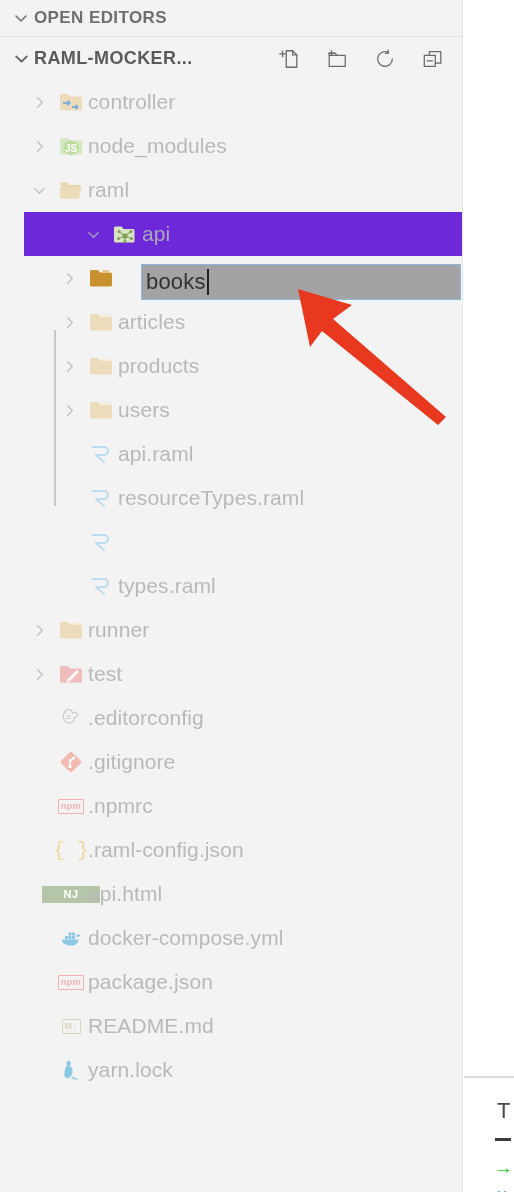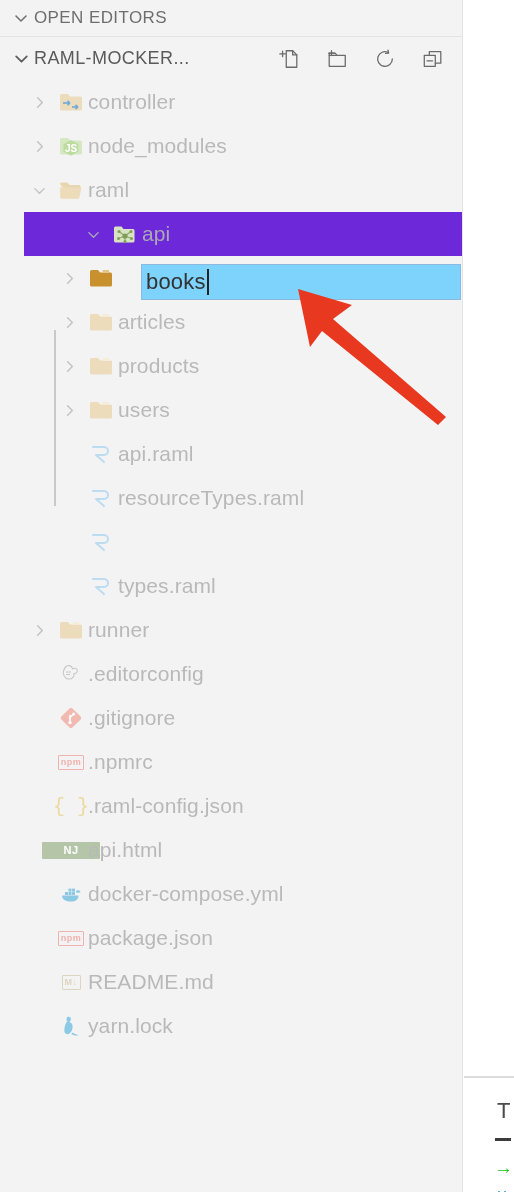--- a/index.html
+++ b/index.html
@@ -23,21 +23,21 @@
   
   .sect-header {
     position: relative;
     height: 36px;
     display: flex; align-items: center;
     padding-left: 8px;
     background: #f3f3f3;
   }
   .sect-header.second { height: 44px; border-top: 1px solid #e3e3e3; }
   .sect-title {
-    font-size: 17px; font-weight: normal; letter-spacing: .4px;
+    font-size: 17px; font-weight: bold; letter-spacing: .4px;
     color: #6e6e6e; white-space: nowrap; text-align: center;
   }
   .sect-header.second .sect-title { font-size: 18px; color: #5a5a5a; }
 
   .twisty { width: 26px; display: flex; align-items: center; justify-content: center; flex: none; }
   .twisty svg { display: block; }
 
   .header-actions {
     position: absolute; right: 18px; top: 50%; transform: translateY(-50%);
     display: flex; align-items: center; gap: 26px;
@@ -72,21 +72,21 @@
     left: 54px; top: 250px;
     width: 2px; height: 176px;
     background: #c9c9c9;
   }
 
   
   .rename-row { position: relative; }
   .rename-input {
     position: absolute; left: 141px; top: 8px;
     width: 320px; height: 36px;
-    background: #7dd3fc;
+    background: #a3a3a3;
     border: 1px solid #8cb9e0;
     display: flex; align-items: center;
     padding-left: 4px;
   }
   .rename-text {
     font-size: 22px; color: #333333; letter-spacing: .2px;
     font-family: "Liberation Sans", sans-serif;
   }
   .caret {
     display: inline-block; width: 2px; height: 26px; background: #222222;
@@ -390,20 +390,35 @@
         </span>
         <span class="ficon">
           <svg width="24" height="22" viewBox="0 0 24 22">
             <path d="M1 4.5 A1.5 1.5 0 0 1 2.5 3 H9 L11 5.5 H21.5 A1.5 1.5 0 0 1 23 7 V18 A1.5 1.5 0 0 1 21.5 19.5 H2.5 A1.5 1.5 0 0 1 1 18 Z" fill="#ecdcbb"></path>
             <path d="M13.5 3 H20 V6 H13.5 Z" fill="#f6ecd7"></path>
           </svg>
         </span>
         <span class="label">runner</span>
       </div>
 
+      <div class="row">
+        <span class="indent" style="width:24px"></span>
+        <span class="chev">
+          <svg width="15" height="15" viewBox="0 0 16 16">
+              <path d="M6 3 L11 8 L6 13" fill="none" stroke="#c2c2c2" stroke-width="1.5" stroke-linecap="round" stroke-linejoin="round"></path>
+            </svg>
+        </span>
+        <span class="ficon">
+          <svg width="24" height="22" viewBox="0 0 24 22">
+            <path d="M1 4.5 A1.5 1.5 0 0 1 2.5 3 H9 L11 5.5 H21.5 A1.5 1.5 0 0 1 23 7 V18 A1.5 1.5 0 0 1 21.5 19.5 H2.5 A1.5 1.5 0 0 1 1 18 Z" fill="#f0bdbd"></path>
+            <path d="M18 7 L20 9 L10.5 18.5 L7.5 19.2 L8.3 16.2 Z" fill="#ffffff" opacity=".9"></path>
+          </svg>
+        </span>
+        <span class="label">test</span>
+      </div>
 
       <div class="row">
         <span class="indent" style="width:54px"></span>
         <span class="ficon">
           <svg width="24" height="24" viewBox="0 0 24 24" fill="none" stroke="#c7c7c7" stroke-width="1.1" stroke-linejoin="round">
             <path d="M7 4.5 C10 2.5 13 4 13.5 7 C14.5 6 17 6 18 7.5 C19.5 10 16.5 12 15 11.5 C15.5 14.5 13 17.5 9.5 17 C5.5 16.5 3.5 12 4.5 9 C5 7 6 5.5 7 4.5 Z"></path>
             <path d="M7 10 H12 M7 12.5 H11"></path>
           </svg>
         </span>
         <span class="label">.editorconfig</span>

